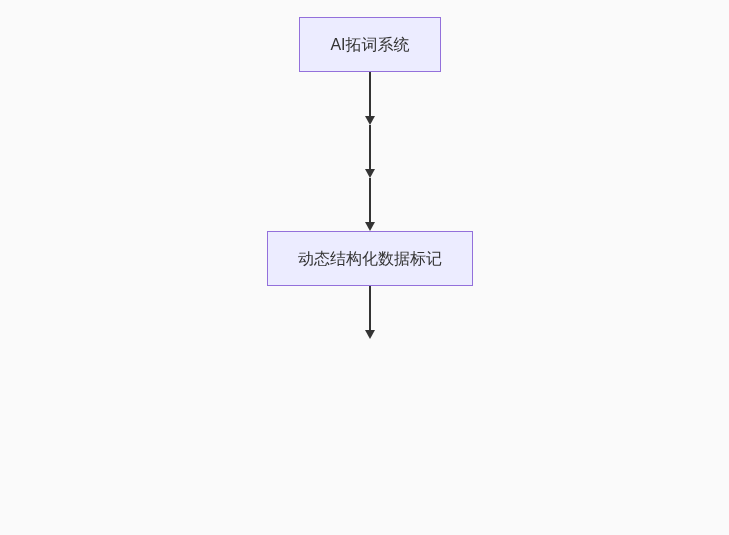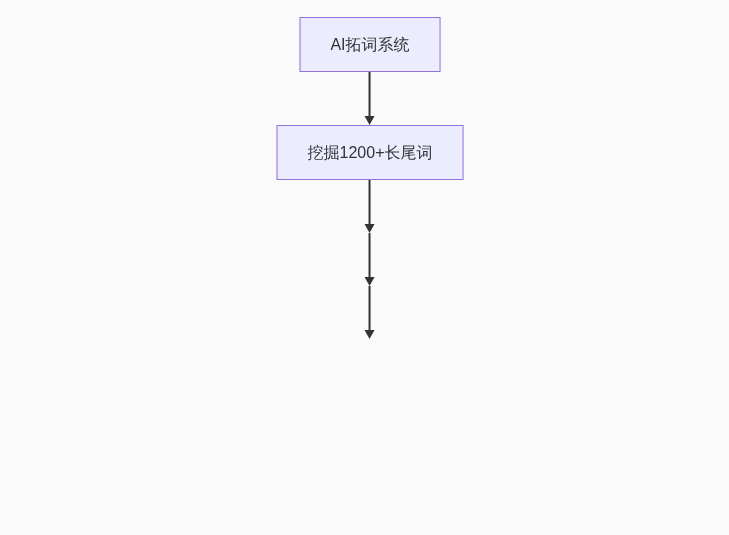--- a/index.html
+++ b/index.html
@@ -65,29 +65,29 @@
 
 <div class="canvas" style="--bg: #fafafa; --node-fill: #ececff; --node-border: #9370db; --arrow: #333333; --text: #333333;">
   <div class="column">
       <div class="node">
         <span>AI拓词系统</span>
       </div>
       <div class="arrow">
         <div class="arrow-line"></div>
         <div class="arrow-head"></div>
       </div>
-      <div class="node">
-        <span>挖掘1200+长尾词</span>
-      </div>
       <div class="arrow">
         <div class="arrow-line"></div>
         <div class="arrow-head"></div>
       </div>
       <div class="arrow">
         <div class="arrow-line"></div>
         <div class="arrow-head"></div>
+      </div>
+      <div class="node">
+        <span>动态结构化数据标记</span>
       </div>
       <div class="arrow">
         <div class="arrow-line"></div>
         <div class="arrow-head"></div>
       </div>
     </div>
 </div>
 
 </body></html>

